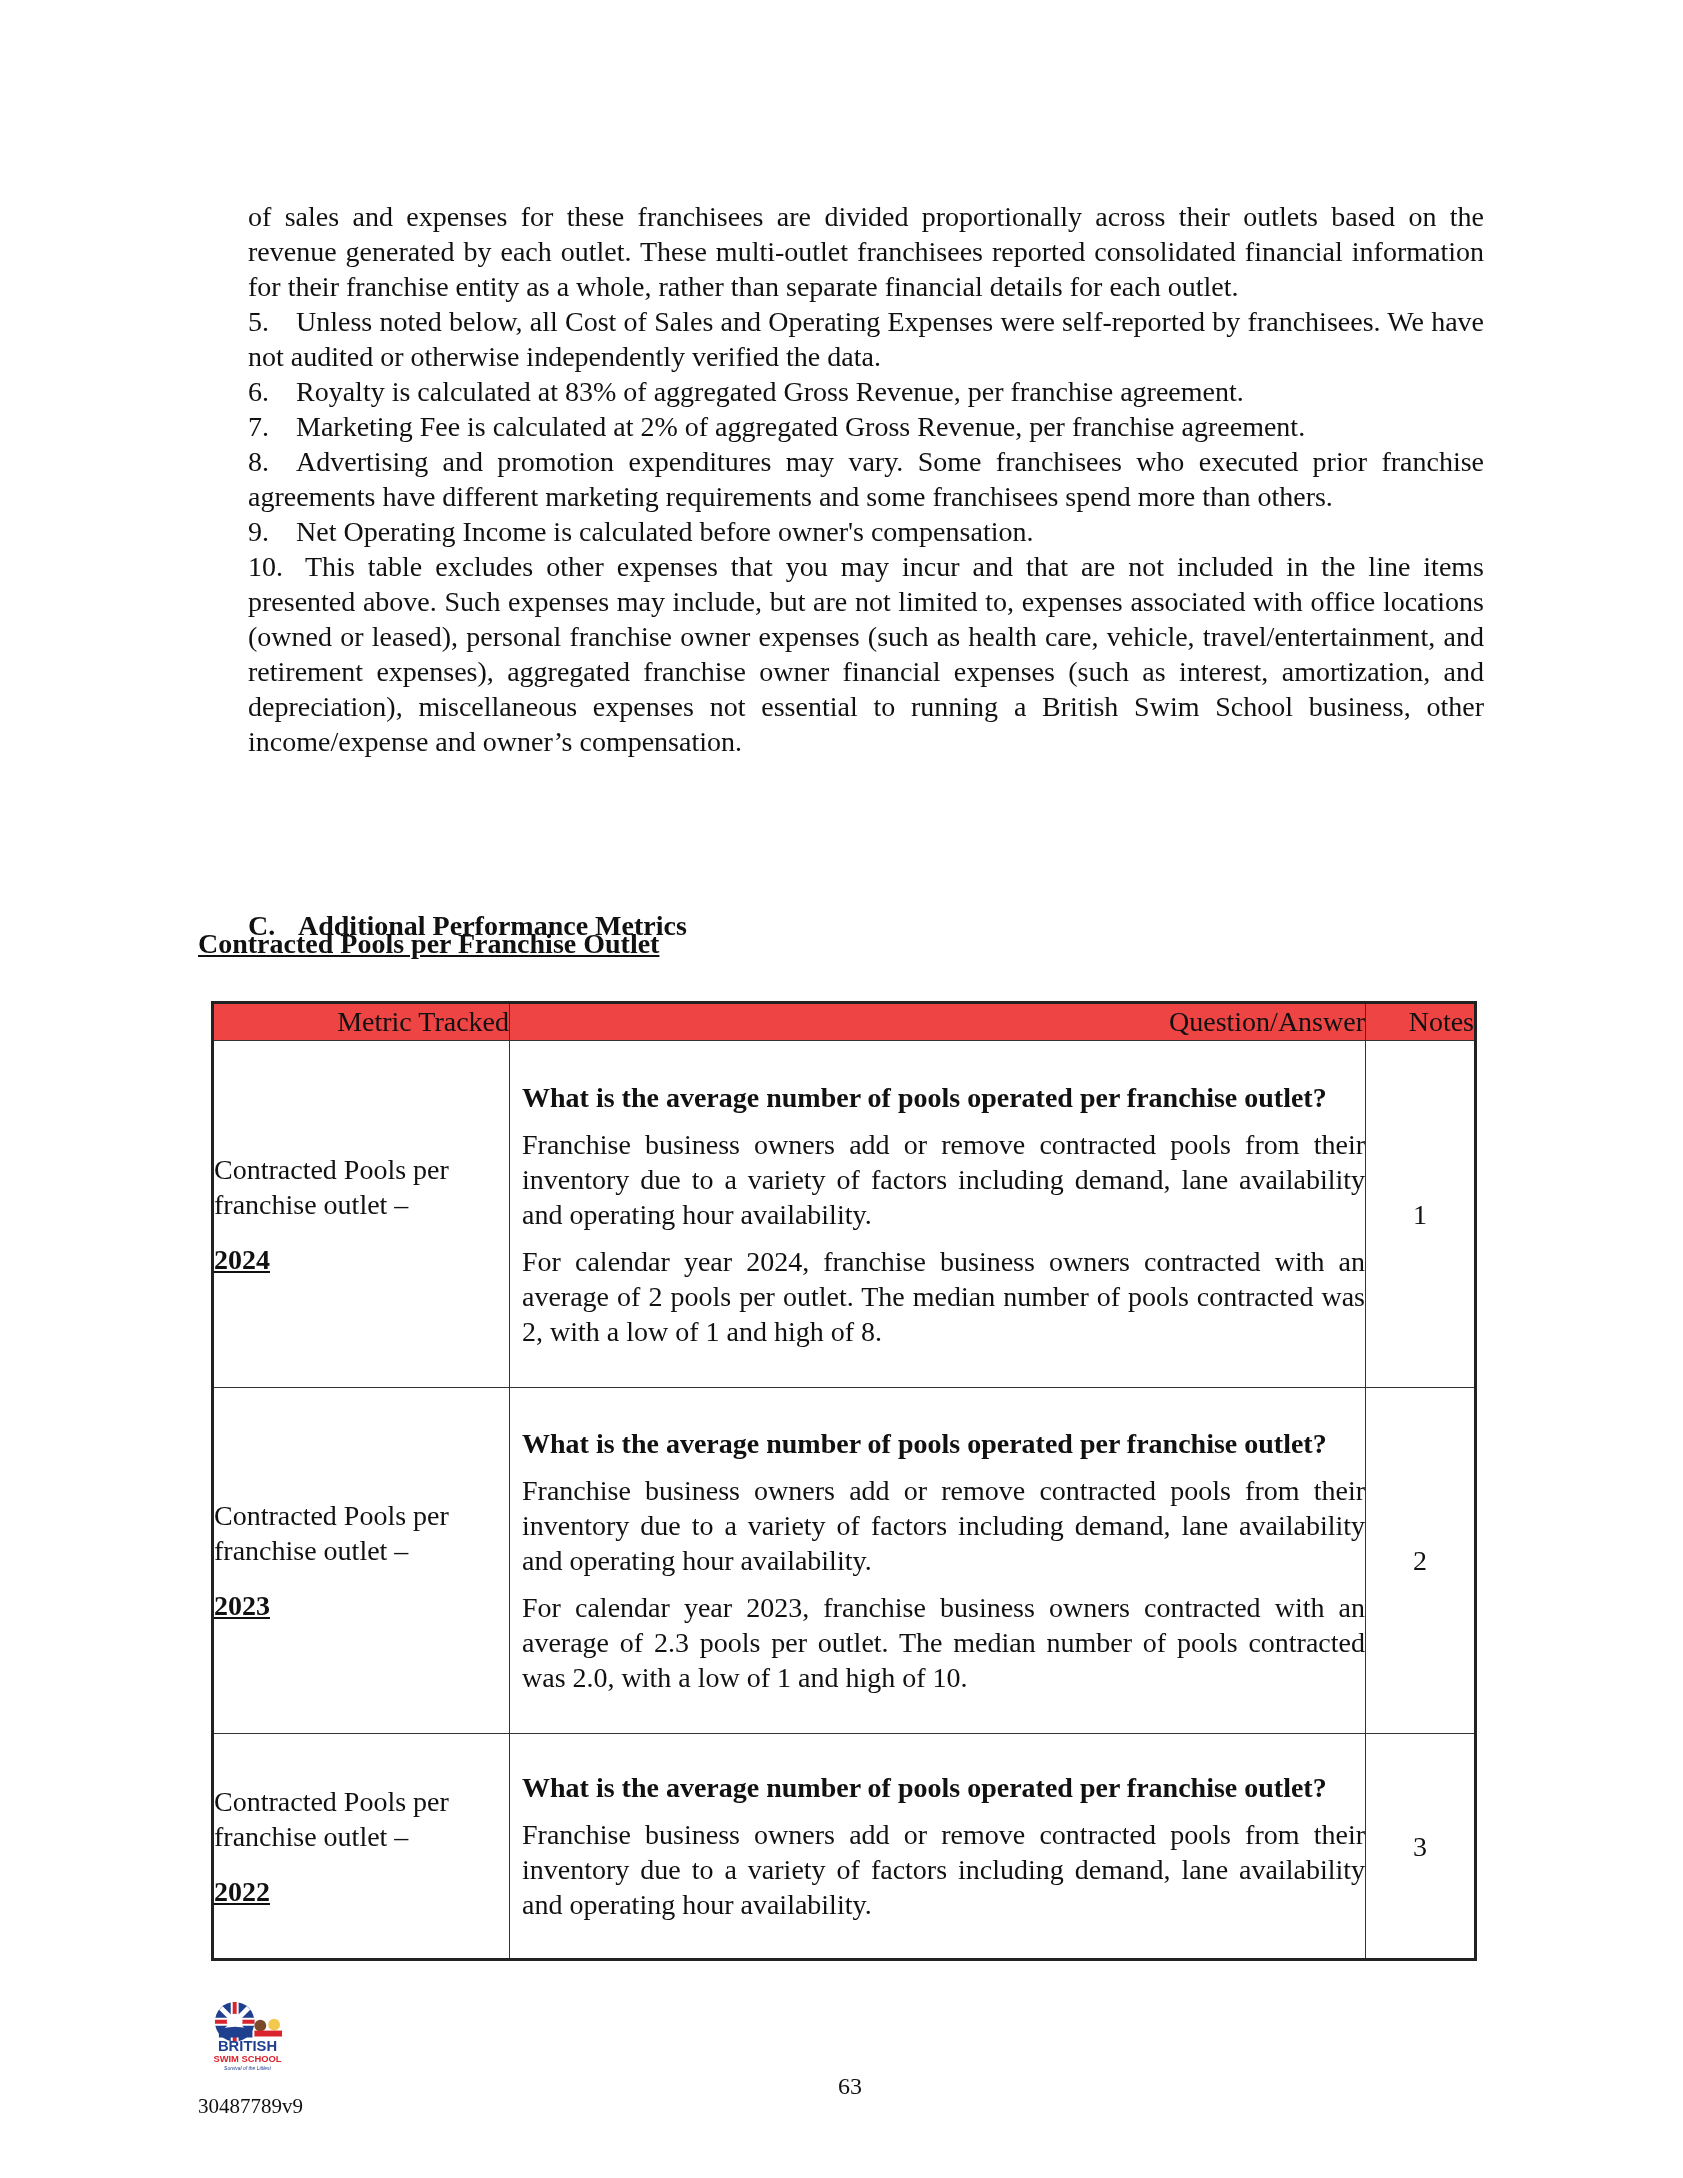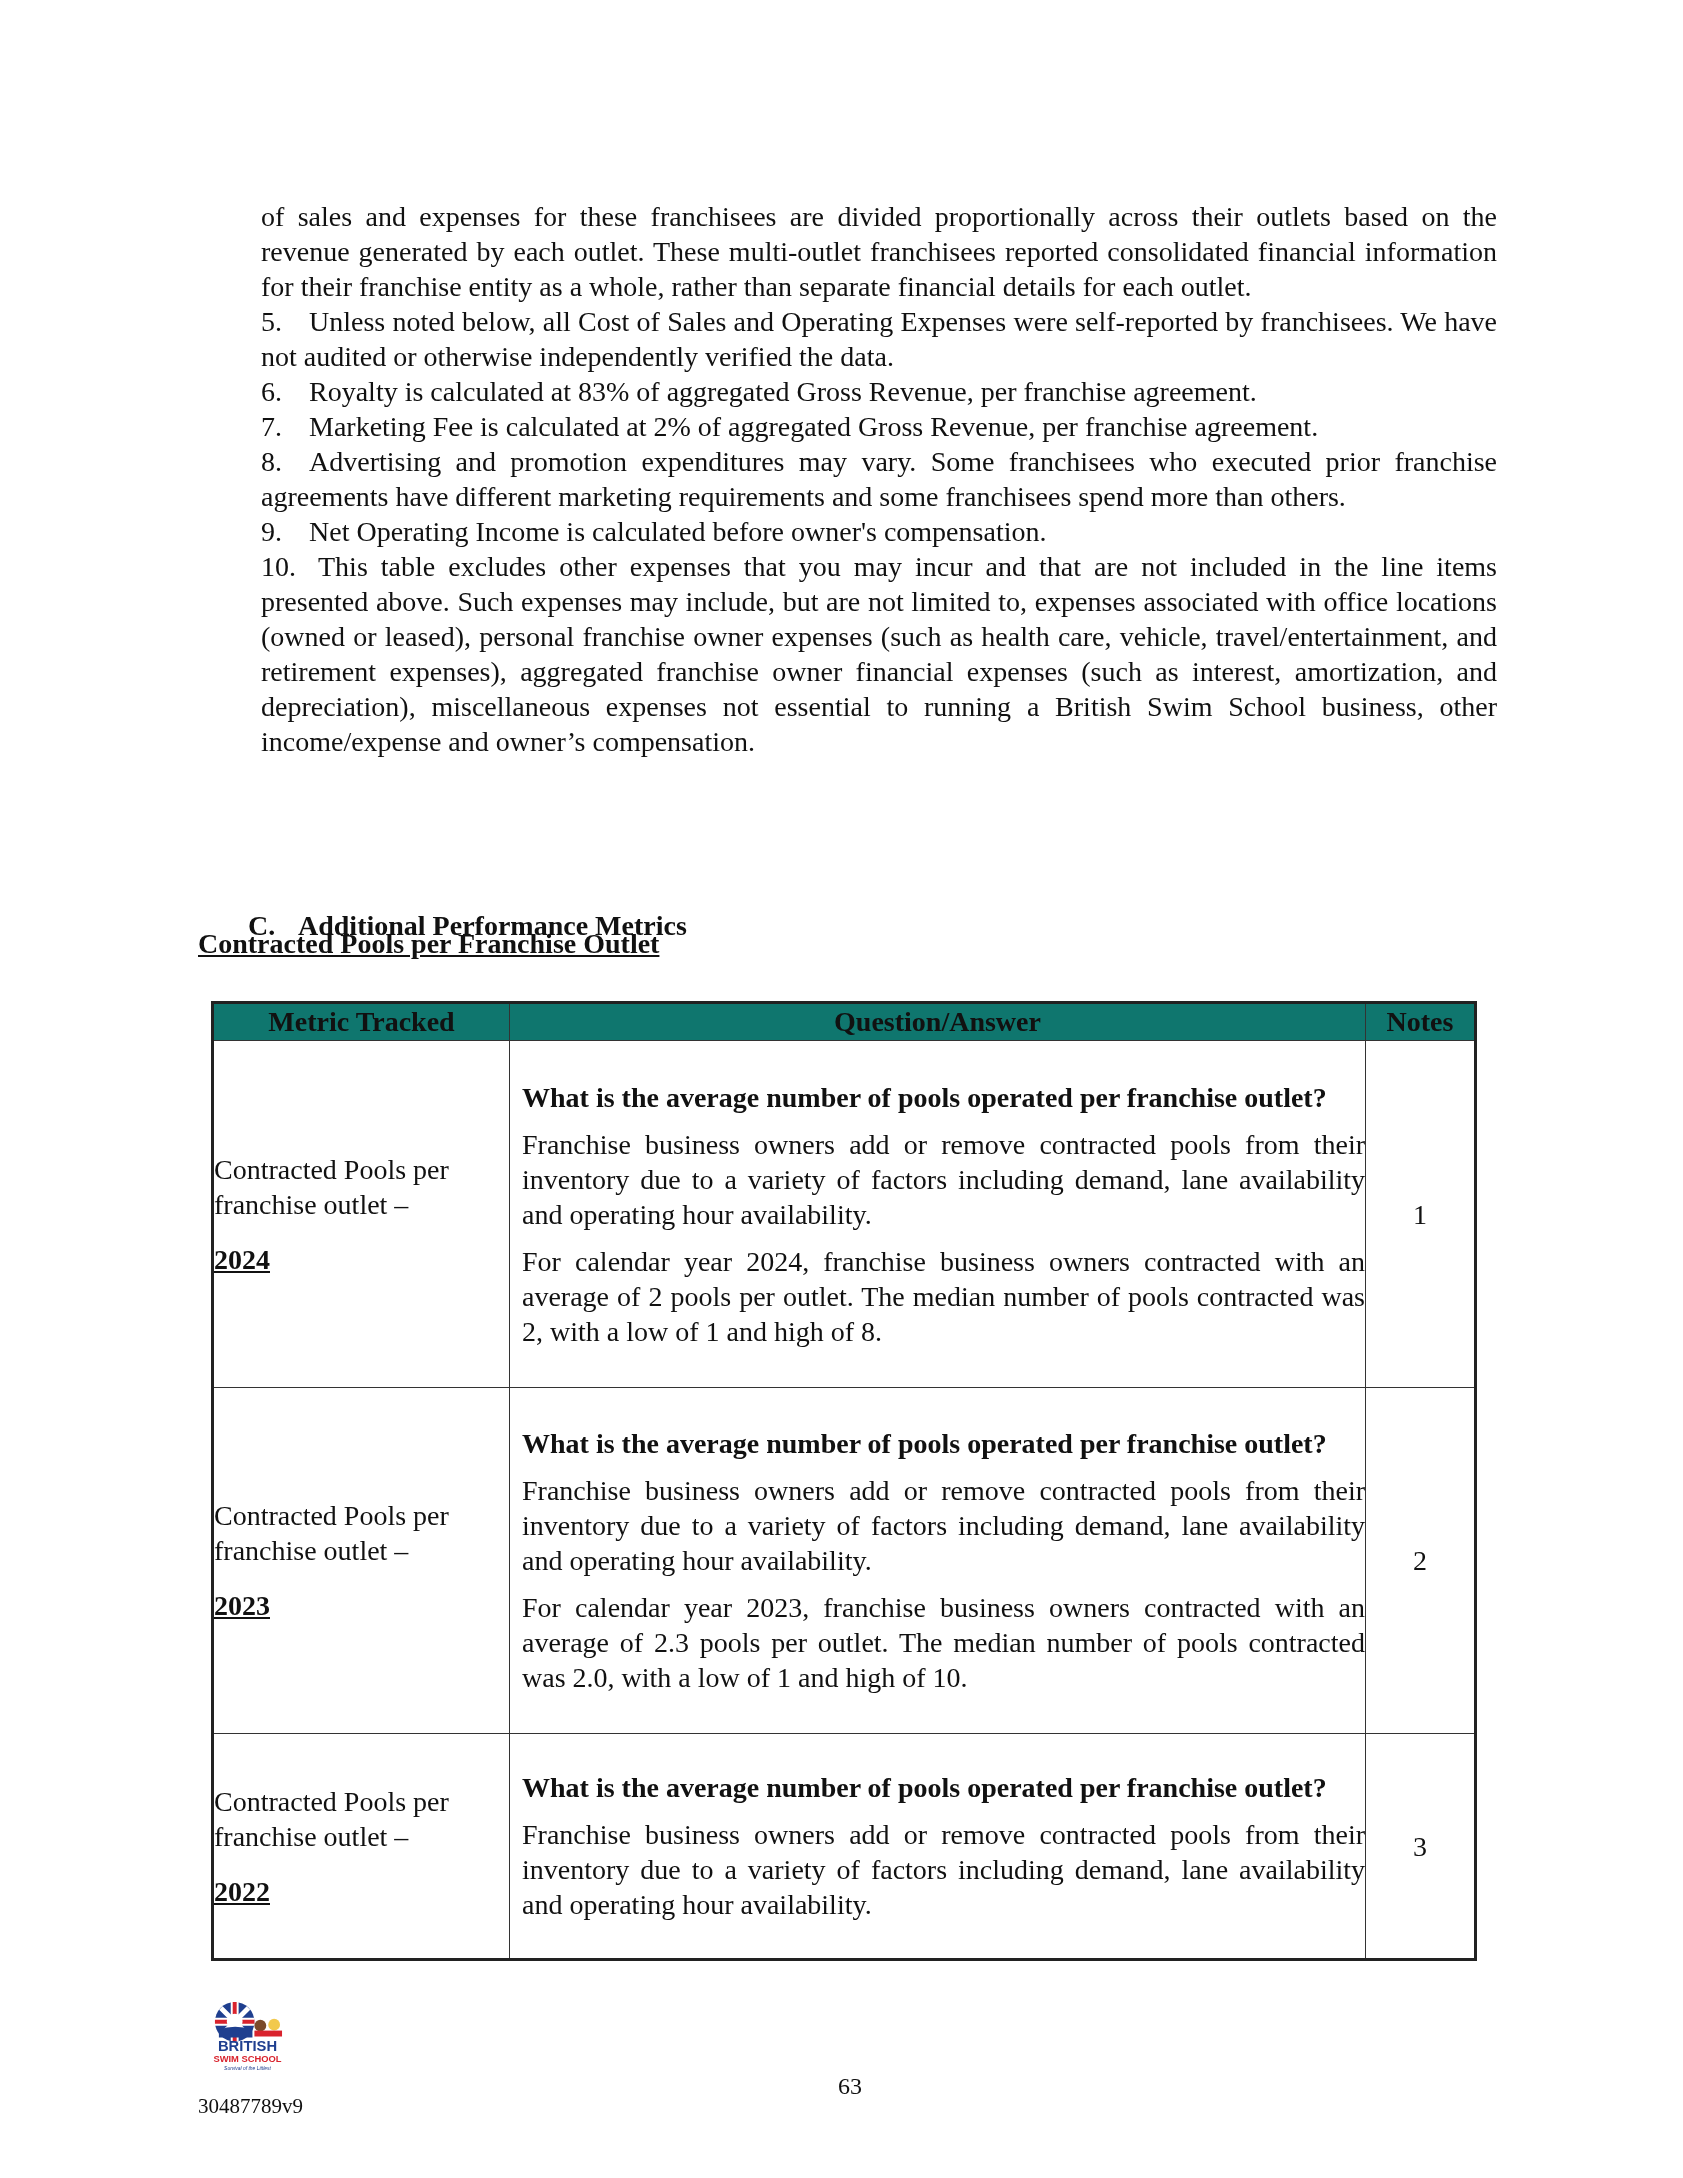--- a/index.html
+++ b/index.html
@@ -1,33 +1,33 @@
 <!DOCTYPE html>
 <html><head>
 <meta charset="utf-8">
 <style>
   html, body { margin: 0; padding: 0; background: #ffffff; }
   body { width: 1683px; height: 2178px; position: relative; overflow: hidden;
          font-family: "Liberation Serif", "DejaVu Serif", serif; color: #111; }
   .notes { position: absolute; left: 248px; top: 199px; width: 1236px;
-           font-size: 28px; line-height: 35px; text-align: justify; margin-left: 13px; }
+           font-size: 28px; line-height: 35px; text-align: justify; }
   .notes p { margin: 0; }
   .notes .num { display: inline-block; min-width: 48px; }
   .notes .num.wide { min-width: 57px; }
   .notes .gray { color: #3a3a3a; }
   .section-heading { position: absolute; left: 248px; top: 860px; font-size: 28px;
                      font-weight: bold; line-height: 35px; margin-top: 48px; }
   .section-heading .letter { display: inline-block; width: 50px; }
   .sub-heading { position: absolute; left: 198px; top: 926px; font-size: 28px;
                  font-weight: bold; text-decoration: underline; line-height: 35px; }
   table.metrics { position: absolute; left: 211px; top: 1001px; width: 1263px;
                   border-collapse: collapse; table-layout: fixed;
                   border: 3px solid #222; font-size: 28px; line-height: 35px; }
   table.metrics th, table.metrics td { border: 1.5px solid #333; padding: 0; vertical-align: middle; }
-  table.metrics thead th { background: #0f766e; height: 36px; font-weight: bold; text-align: center; line-height: 32px; }
+  table.metrics thead th { background: #ef4444; height: 36px; font-weight: normal; text-align: right; line-height: 32px; }
   table.metrics col.c1 { width: 297px; }
   table.metrics col.c2 { width: 856px; }
   table.metrics col.c3 { width: 110px; }
   td.metric { text-align: left; padding: 0 10px; }
   td.metric .yr { font-weight: bold; text-decoration: underline; display: block; margin-top: 20px; }
   td.qa { padding: 12px 16px 14px 16px; text-align: justify; }
   td.qa p { margin: 0 0 12px 12px; }
   td.qa p:last-child { margin-bottom: 0; }
   td.qa .q { font-weight: bold; }
   td.note { text-align: center; }

